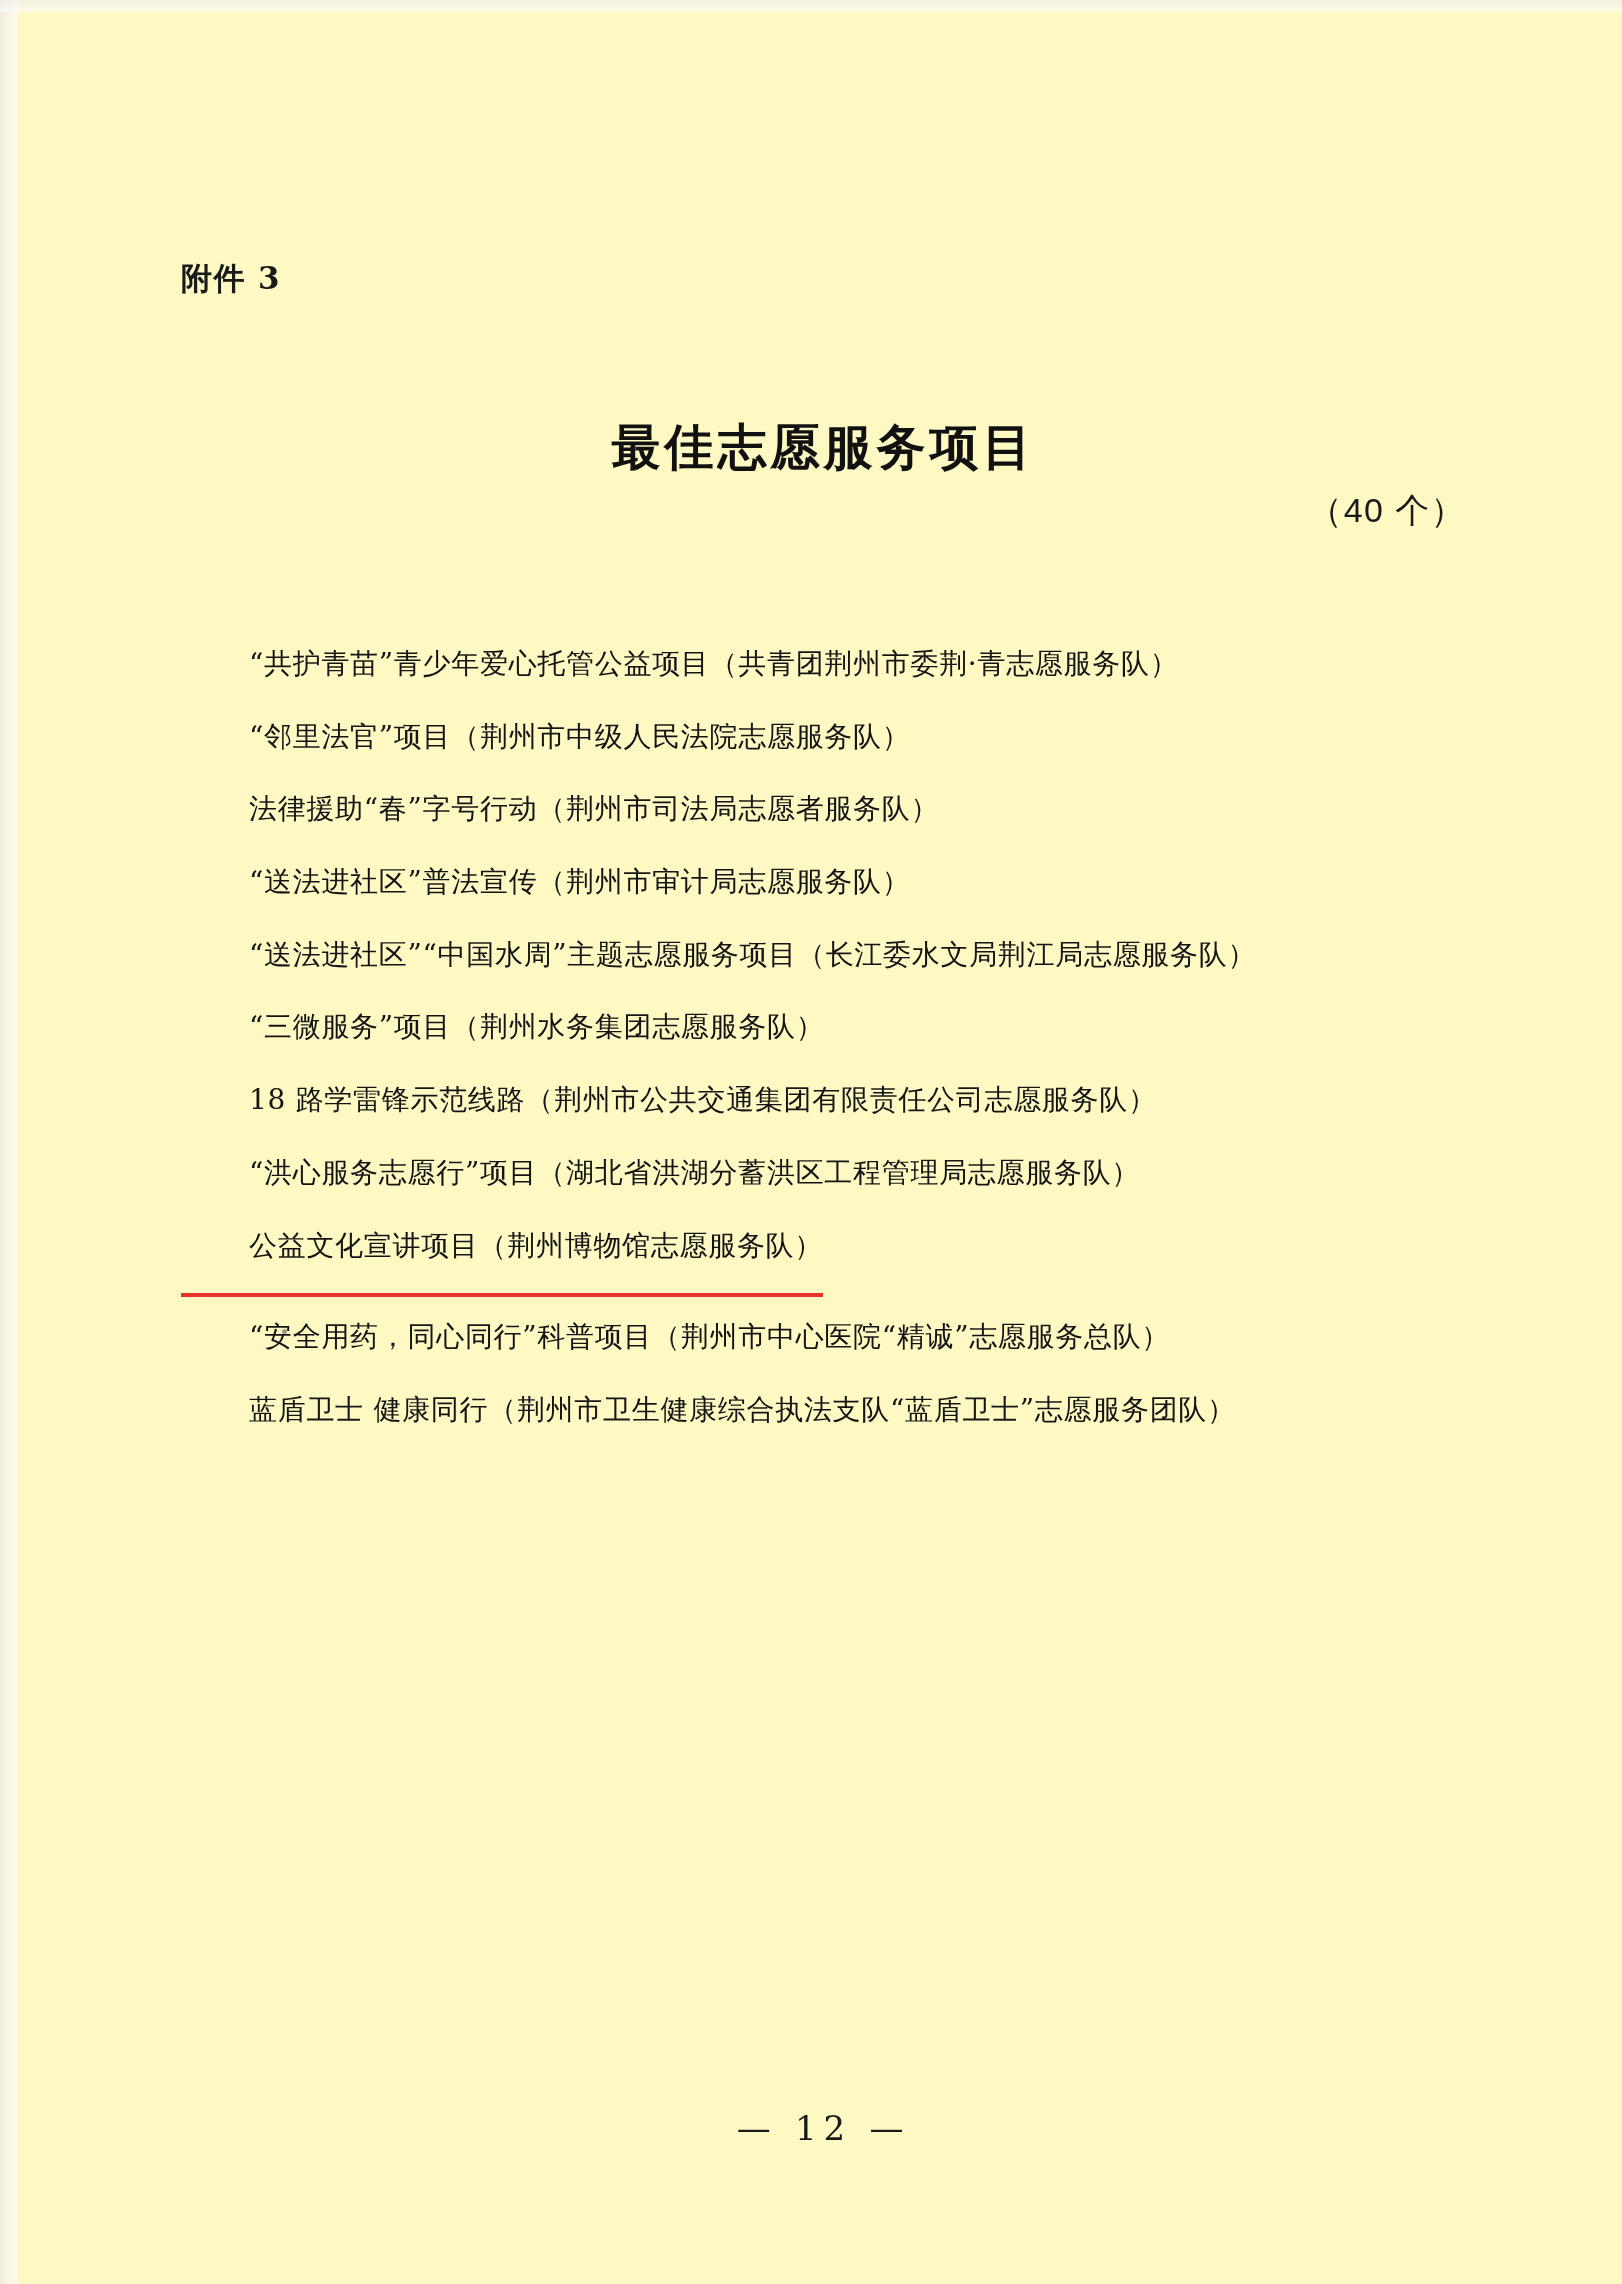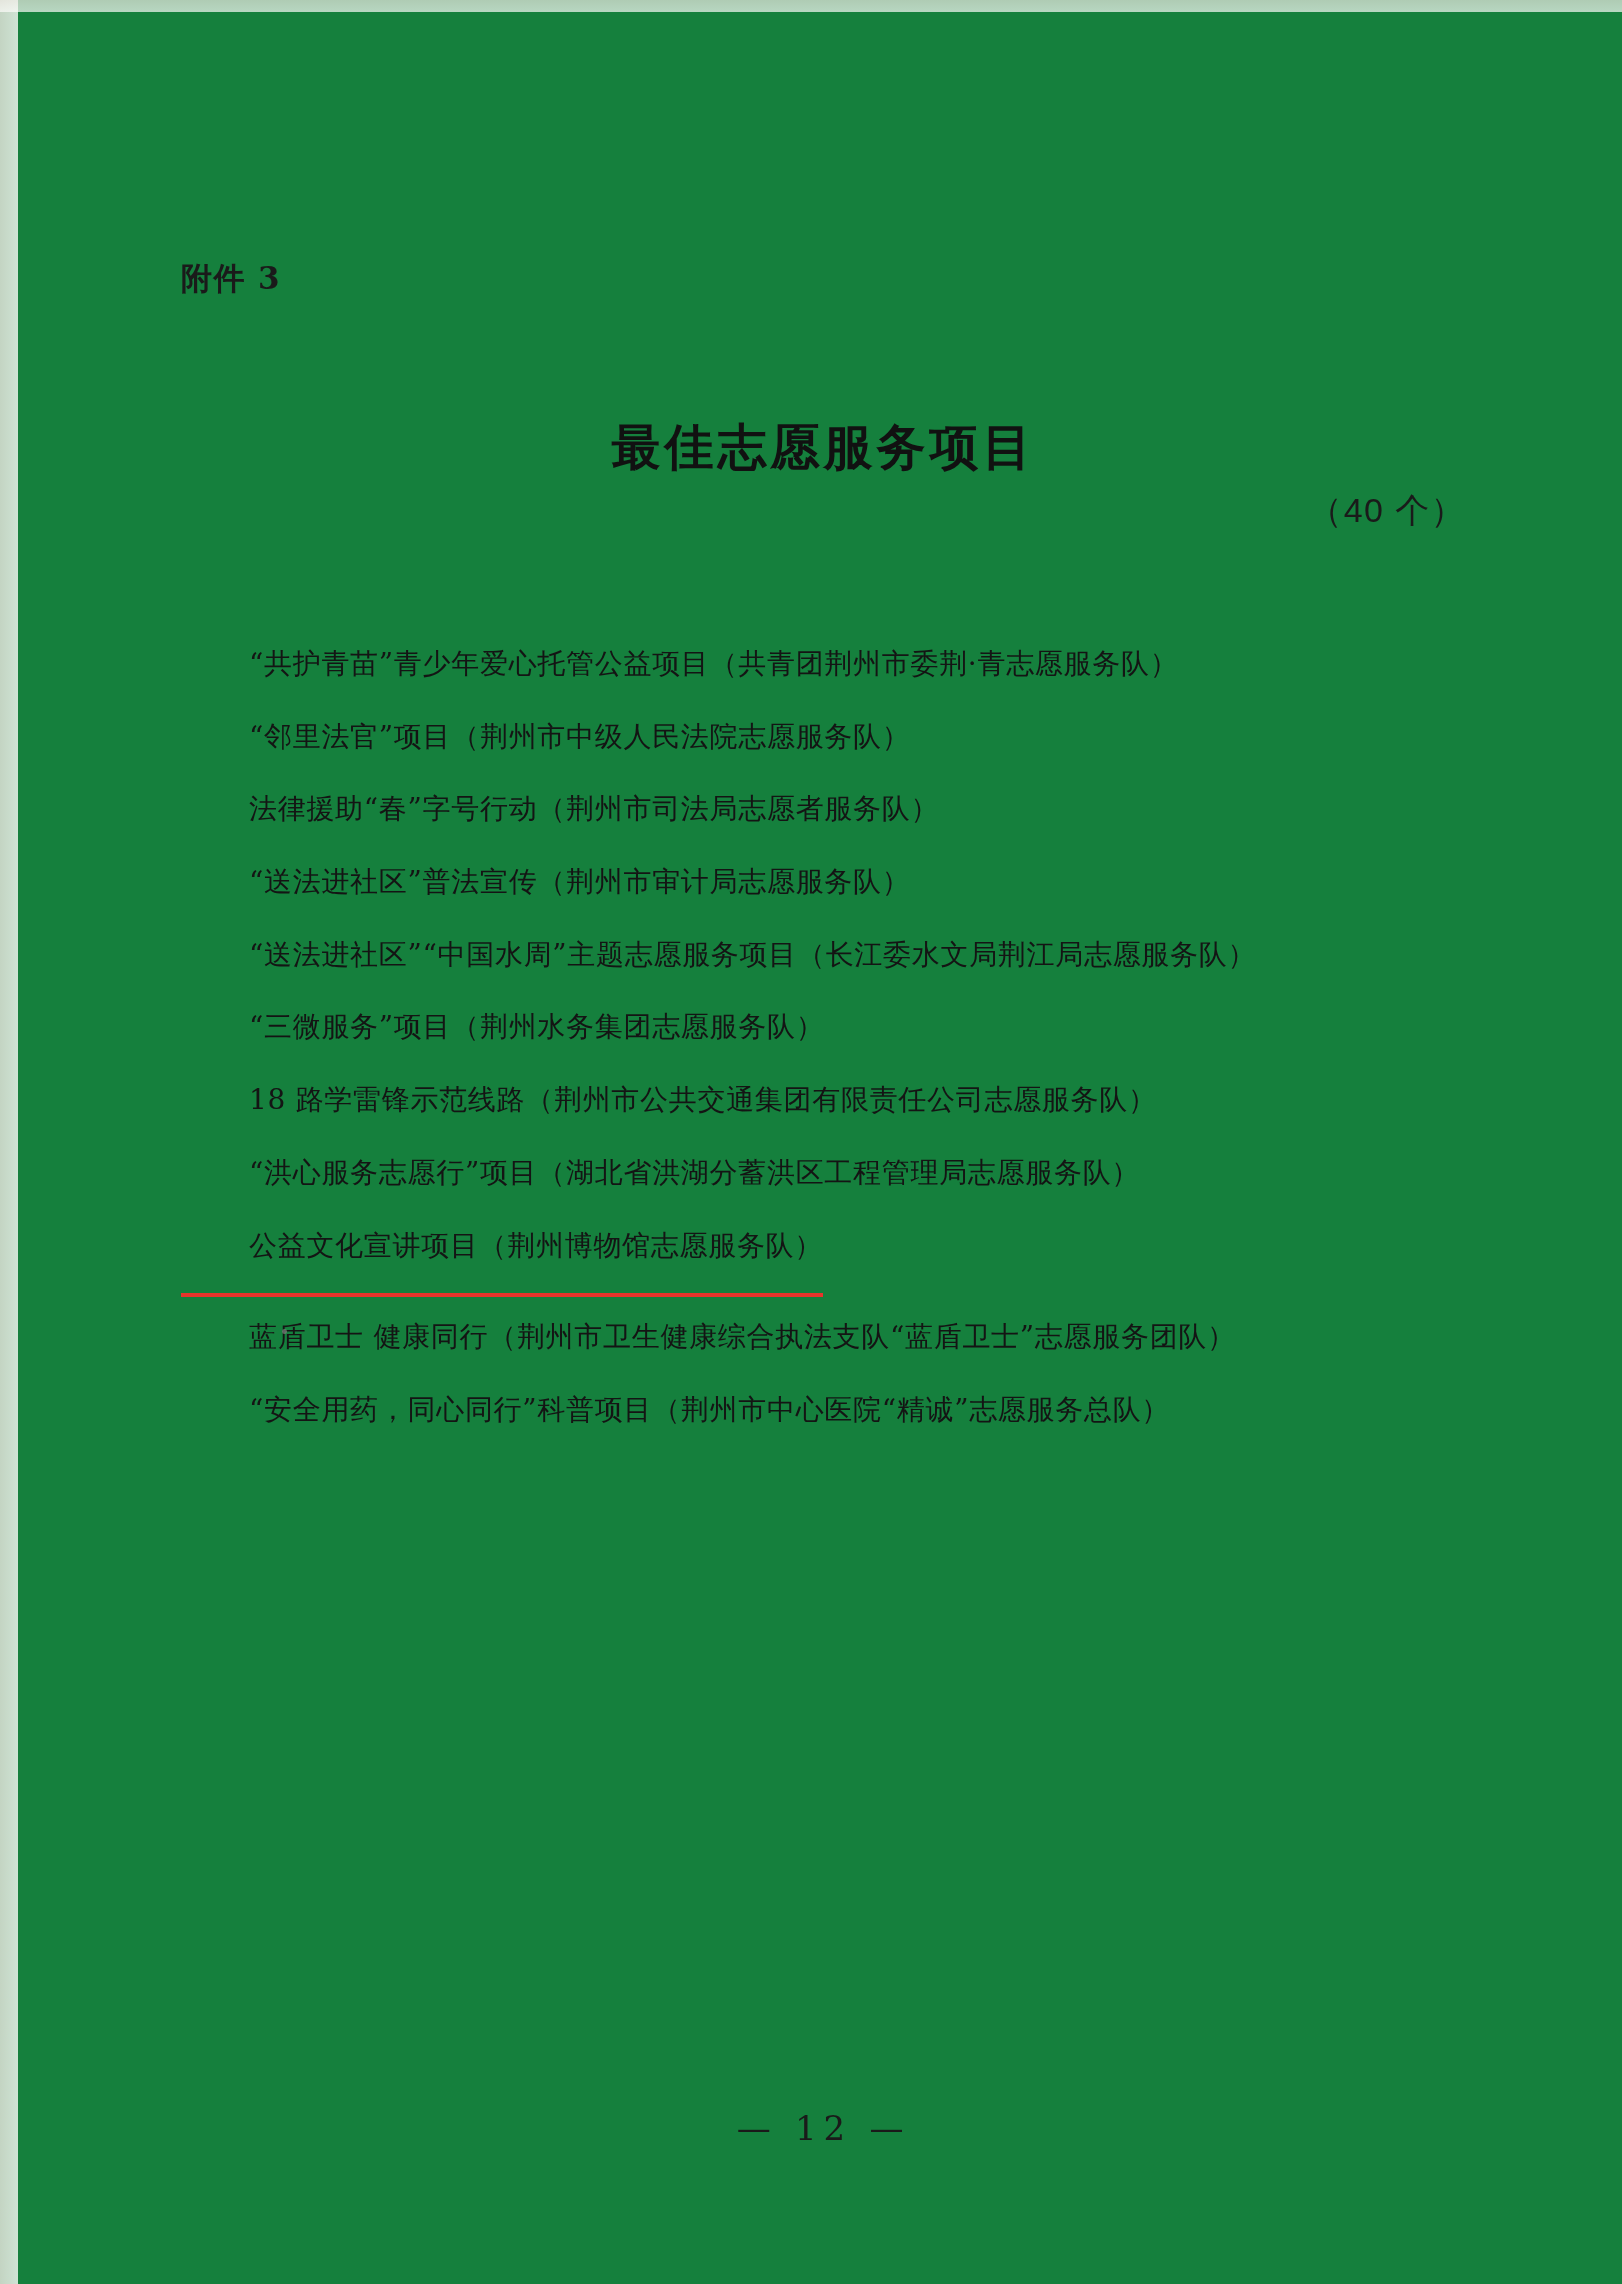--- a/index.html
+++ b/index.html
@@ -7,21 +7,21 @@
     padding: 0;
     background: #ffffff;
   }
   body {
     font-family: "DejaVu Serif", "Liberation Serif", serif;
   }
   .page {
     position: relative;
     width: 1623px;
     height: 2284px;
-    background: #15803d;
+    background: #fef9c3;
     overflow: hidden;
   }
   
   .scan-edge-left {
     position: absolute;
     left: 0; top: 0;
     width: 17.6px; height: 100%;
     background: linear-gradient(to right, #efe9e4 0%, #fdfcfa 100%);
     opacity: .8;
   }
@@ -137,22 +137,22 @@
     <div class="body-list">
         <div class="entry">“共护青苗”青少年爱心托管公益项目（共青团荆州市委荆·青志愿服务队）</div>
         <div class="entry">“邻里法官”项目（荆州市中级人民法院志愿服务队）</div>
         <div class="entry">法律援助“春”字号行动（荆州市司法局志愿者服务队）</div>
         <div class="entry">“送法进社区”普法宣传（荆州市审计局志愿服务队）</div>
         <div class="entry">“送法进社区”“中国水周”主题志愿服务项目（长江委水文局荆江局志愿服务队）</div>
         <div class="entry">“三微服务”项目（荆州水务集团志愿服务队）</div>
         <div class="entry">18 路学雷锋示范线路（荆州市公共交通集团有限责任公司志愿服务队）</div>
         <div class="entry">“洪心服务志愿行”项目（湖北省洪湖分蓄洪区工程管理局志愿服务队）</div>
         <div class="entry-wrap-highlight"><div class="entry highlighted" style="border-bottom-color: rgb(232, 52, 43);">公益文化宣讲项目（荆州博物馆志愿服务队）</div></div>
+        <div class="entry">“安全用药，同心同行”科普项目（荆州市中心医院“精诚”志愿服务总队）</div>
         <div class="entry">蓝盾卫士 健康同行（荆州市卫生健康综合执法支队“蓝盾卫士”志愿服务团队）</div>
-        <div class="entry">“安全用药，同心同行”科普项目（荆州市中心医院“精诚”志愿服务总队）</div>
       </div>
 
     <div class="page-number">— 12 —</div>
 
     <div class="dot-artifact" style="left:101px; top:1329px;"></div>
   </div>
 </div>
 
 
 </body></html>

